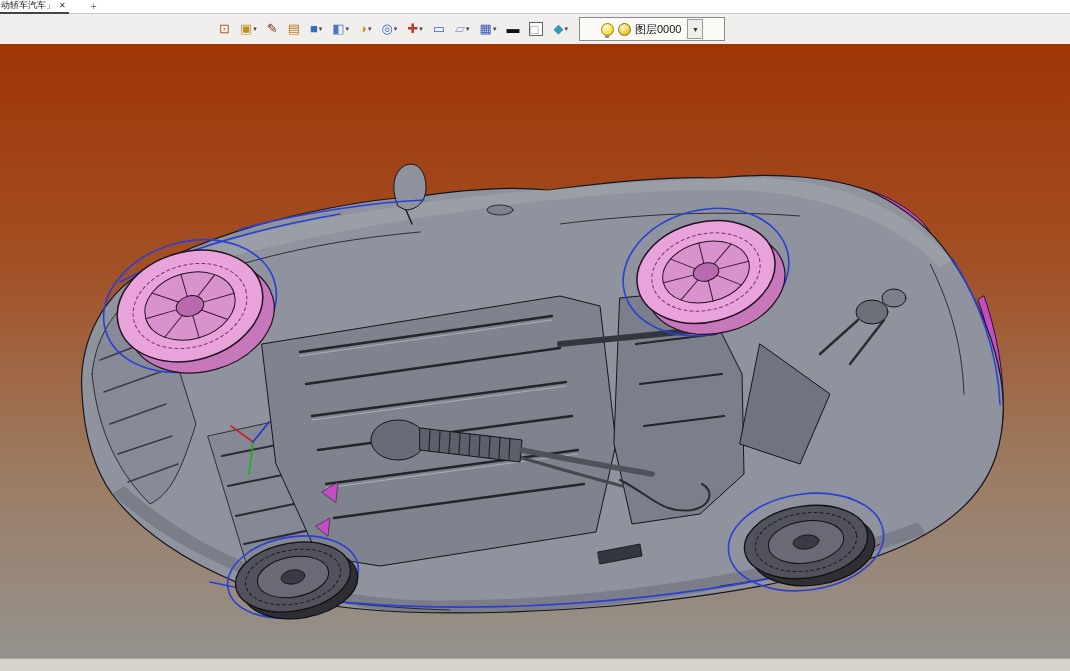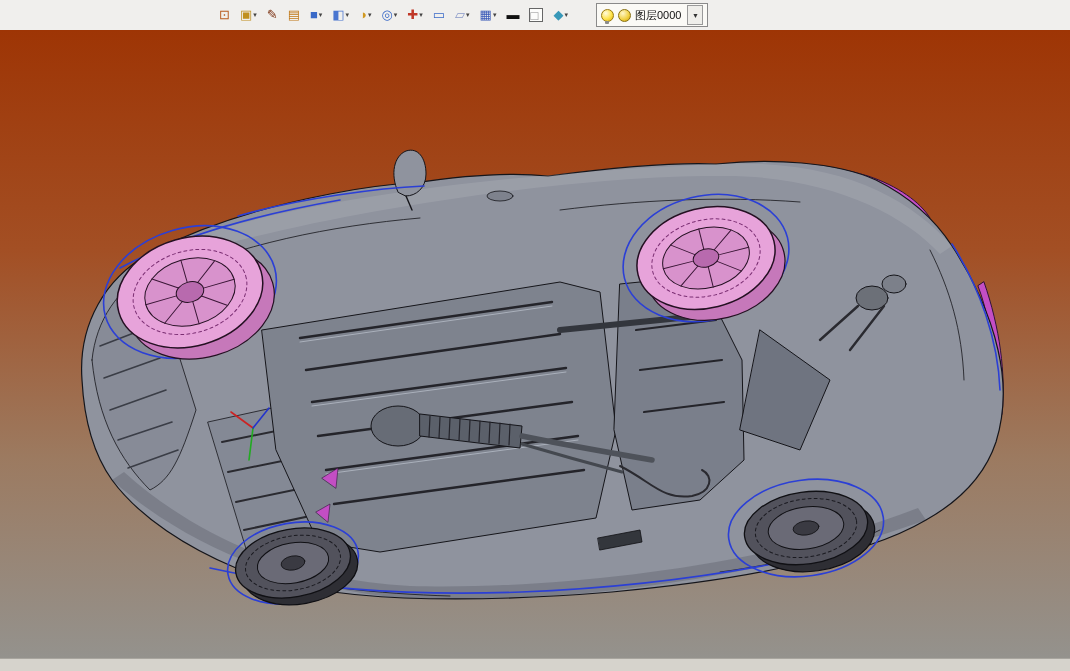--- a/index.html
+++ b/index.html
@@ -33,22 +33,22 @@
   .tool-btn{
     display:inline-flex;align-items:center;height:24px;padding:0 2px;gap:1px;
     border:1px solid transparent;border-radius:2px;
   }
   .tool-glyph{font-size:13px;line-height:14px;}
   .dd{font-size:7px;color:#444;line-height:8px;}
   .swatch-border .tool-glyph{border:1px solid #666;background:#fdfdfb;width:12px;height:12px;display:inline-block;}
 
   
   .layer-box{
-    margin-left:25px;display:flex;align-items:center;gap:4px;
-    border:1px solid #8a8a8a;background:#fbfaf6;height:22px;padding:0 4px;
+    margin-left:8px;display:flex;align-items:center;gap:4px;
+    border:1px solid #8a8a8a;background:#fbfaf6;height:22px;padding:0 21px;
   }
   .bulb-icon{
     width:11px;height:11px;border-radius:50%;
     background:radial-gradient(circle at 35% 30%,#fffbe0,#ffe34a 55%,#d9a816);
     border:1px solid #9a7a10;position:relative;
   }
   .bulb-icon:after{
     content:"";position:absolute;left:3px;bottom:-3px;width:4px;height:3px;
     background:#8a8a8a;border-radius:1px;
   }
@@ -69,20 +69,27 @@
   .viewport svg{position:absolute;left:0;top:0;}
 
   
   .statusbar{height:12px;background:#d6d3cc;border-top:1px solid #a8a59e;flex:0 0 auto;}
 </style>
 </head>
 <body>
 
 <div class="app">
 
+  <div class="tabbar">
+    <div class="tab">
+      <span class="tab-title">动轿车汽车」</span>
+      <span class="tab-close">✕</span>
+    </div>
+    <span class="new-tab">+</span>
+  </div>
 
   <div class="toolbar">
     <div class="tool-icons">
         <span class="tool-btn">
           <span class="tool-glyph" style="color: rgb(184, 92, 32);">⊡</span>
         </span>
         <span class="tool-btn">
           <span class="tool-glyph" style="color: rgb(192, 144, 32);">▣</span>
           <span class="dd">▾</span>
         </span>

